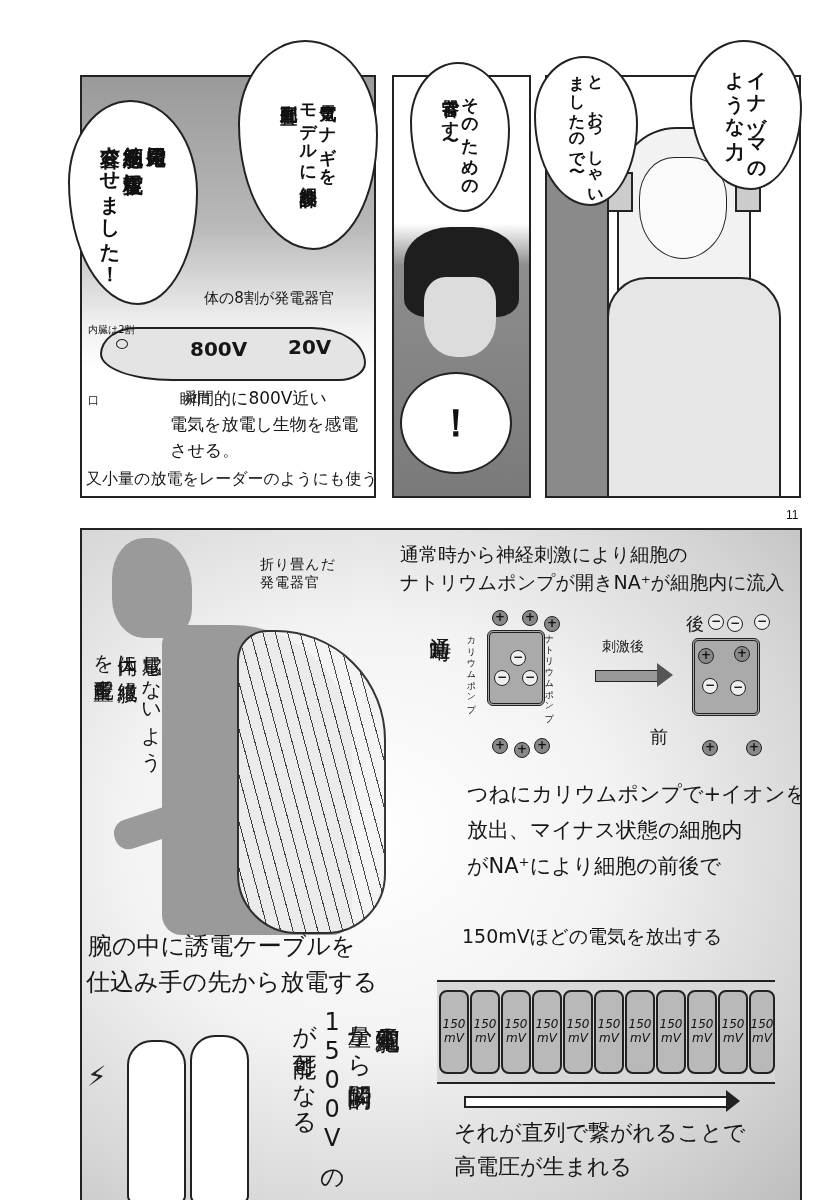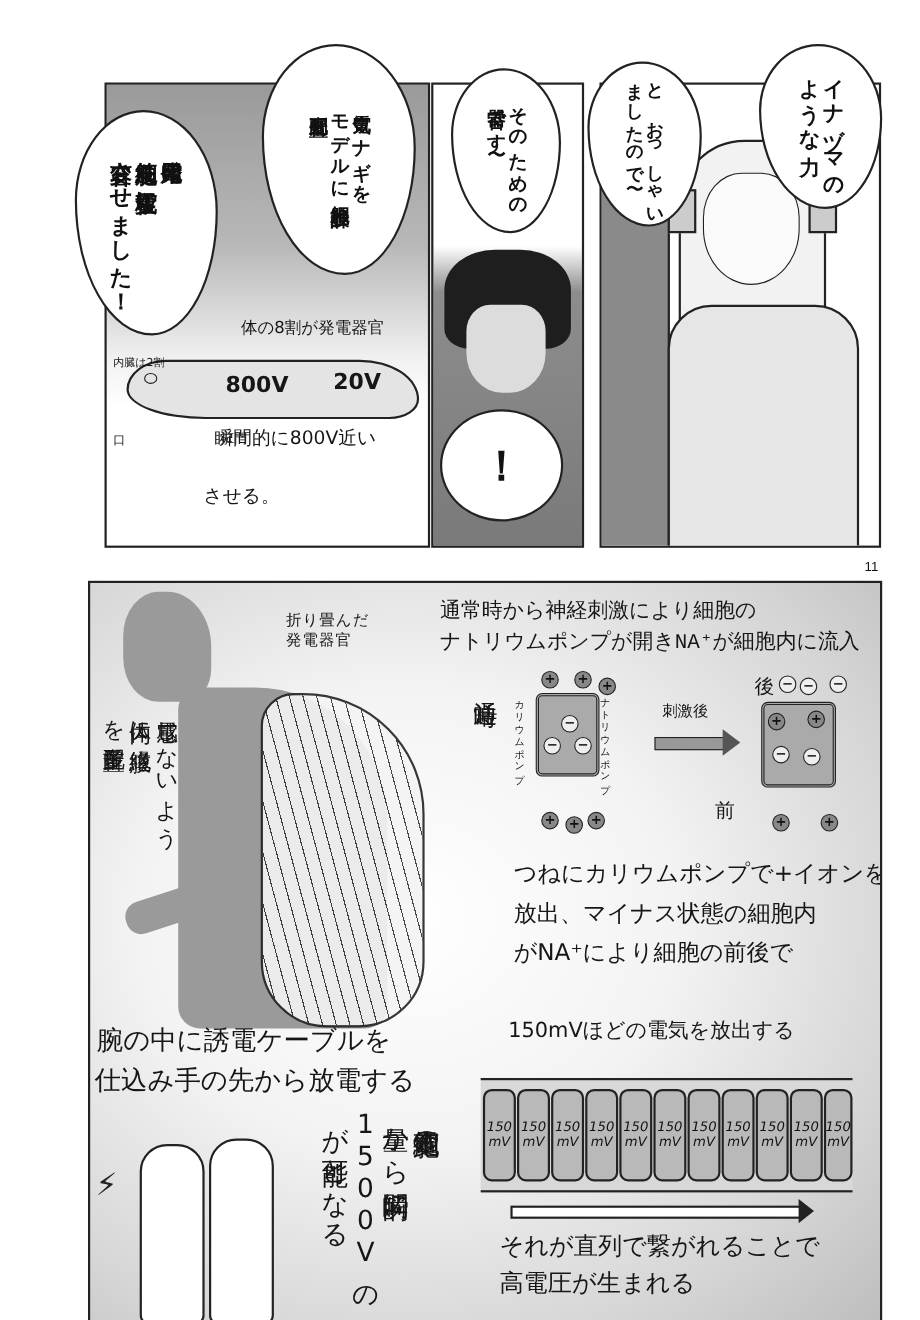--- a/index.html
+++ b/index.html
@@ -8,32 +8,34 @@
   .vt{writing-mode:vertical-rl;text-orientation:upright;font-weight:bold;line-height:1.15;letter-spacing:1px;}
   .bubble{position:absolute;background:#fff;border:2.5px solid #222;border-radius:48% 52% 46% 54% / 40% 45% 55% 60%;display:flex;align-items:center;justify-content:center;box-sizing:border-box;}
   .hand{font-family:"DejaVu Sans",sans-serif;color:#161616;position:absolute;white-space:nowrap;}
   .cell{position:absolute;top:8px;bottom:8px;width:30px;background:#b9b9b9;border:2px solid #222;border-radius:8px;box-sizing:border-box;display:flex;flex-direction:column;align-items:center;justify-content:center;font-size:12px;line-height:1.15;font-style:italic;}
   .ion{position:absolute;width:16px;height:16px;border-radius:50%;border:1.5px solid #222;background:#888;box-sizing:border-box;font-size:12px;line-height:13px;text-align:center;font-weight:bold;color:#111;}
   .ion.neg{background:#eee;}
 </style>
 </head>
 <body>
 
-<div class="panel" style="left:95px;top:75px;width:296px;height:423px;background:linear-gradient(180deg,#9a9a9a 0%,#b8b8b8 35%,#f2f2f2 60%,#fff 70%);">
+<div class="panel" style="left:80px;top:75px;width:296px;height:423px;background:linear-gradient(180deg,#9a9a9a 0%,#b8b8b8 35%,#f2f2f2 60%,#fff 70%);">
 
   <div style="position:absolute;left:18px;top:250px;width:262px;height:50px;background:#e4e4e4;border:2px solid #222;border-radius:40px 60px 30px 80px / 30px 40px 20px 30px;"></div>
   <div style="position:absolute;left:34px;top:262px;width:10px;height:8px;border:1.5px solid #222;border-radius:50%;"></div>
   <div class="hand" style="left:122px;top:212px;font-size:15px;">体の8割が発電器官</div>
   <div class="hand" style="left:6px;top:246px;font-size:10px;">内臓は2割</div>
   <div class="hand" style="left:108px;top:260px;font-size:20px;font-weight:bold;">800V</div>
   <div class="hand" style="left:206px;top:258px;font-size:20px;font-weight:bold;">20V</div>
   <div class="hand" style="left:6px;top:316px;font-size:11px;">口</div>
   <div class="hand" style="left:56px;top:314px;font-size:12px;margin-left:48px;">肛門</div>
   <div class="hand" style="left:98px;top:310px;font-size:17px;">瞬間的に800V近い</div>
+  <div class="hand" style="left:88px;top:336px;font-size:17px;">電気を放電し生物を感電</div>
   <div class="hand" style="left:88px;top:362px;font-size:17px;">させる。</div>
+  <div class="hand" style="left:4px;top:392px;font-size:16px;">又小量の放電をレーダーのようにも使う</div>
 </div>
 <div class="bubble" style="left:238px;top:40px;width:140px;height:210px;">
   <div class="vt" style="font-size:17px;white-space:pre;">電気ウナギを
 モデルに細胞設計と
 直列配置</div>
 </div>
 <div class="bubble" style="left:68px;top:100px;width:130px;height:205px;">
   <div class="vt" style="font-size:20px;white-space:pre;">発電用に
 筋細胞を変電板に
 変容させました！</div>
@@ -77,21 +79,21 @@
   <div style="position:absolute;left:155px;top:100px;width:145px;height:300px;background:repeating-linear-gradient(75deg,#f4f4f4 0 4px,#333 4px 5px,#f4f4f4 5px 12px);border:2px solid #222;border-radius:30px 110px 60px 60px;opacity:.9;"></div>
   <div style="position:absolute;left:30px;top:275px;width:120px;height:30px;background:#9a9a9a;transform:rotate(-18deg);border-radius:14px;"></div>
 
   <div class="hand vt" style="writing-mode:horizontal-tb;left:178px;top:25px;font-size:14px;font-weight:normal;white-space:pre;line-height:1.3;">折り畳んだ
 発電器官</div>
   <div class="hand vt" style="left:10px;top:110px;font-size:20px;font-weight:normal;white-space:pre;line-height:1.2;">感電しないよう
 体内に絶縁膜
 を多重配置</div>
 
   <div class="hand" style="left:318px;top:12px;font-size:19px;">通常時から神経刺激により細胞の</div>
-  <div class="hand" style="left:318px;top:40px;font-size:19px;font-family:Liberation Mono, monospace;">ナトリウムポンプが開きNA⁺が細胞内に流入</div>
+  <div class="hand" style="left:318px;top:40px;font-size:19px;">ナトリウムポンプが開きNA⁺が細胞内に流入</div>
 
   <div class="hand vt" style="left:346px;top:90px;font-size:22px;font-weight:normal;">通常時</div>
   <div style="position:absolute;left:405px;top:100px;width:52px;height:70px;background:#aaa;border:3px double #222;border-radius:6px;"></div>
   <div class="hand vt" style="left:384px;top:100px;font-size:9px;font-weight:normal;">カリウムポンプ</div>
   <div class="hand vt" style="left:462px;top:98px;font-size:9px;font-weight:normal;">ナトリウムポンプ</div>
   <div class="ion" style="left:410px;top:80px;">+</div>
   <div class="ion" style="left:440px;top:80px;">+</div>
   <div class="ion" style="left:462px;top:86px;">+</div>
   <div class="ion neg" style="left:428px;top:120px;">−</div>
   <div class="ion neg" style="left:412px;top:140px;">−</div>

